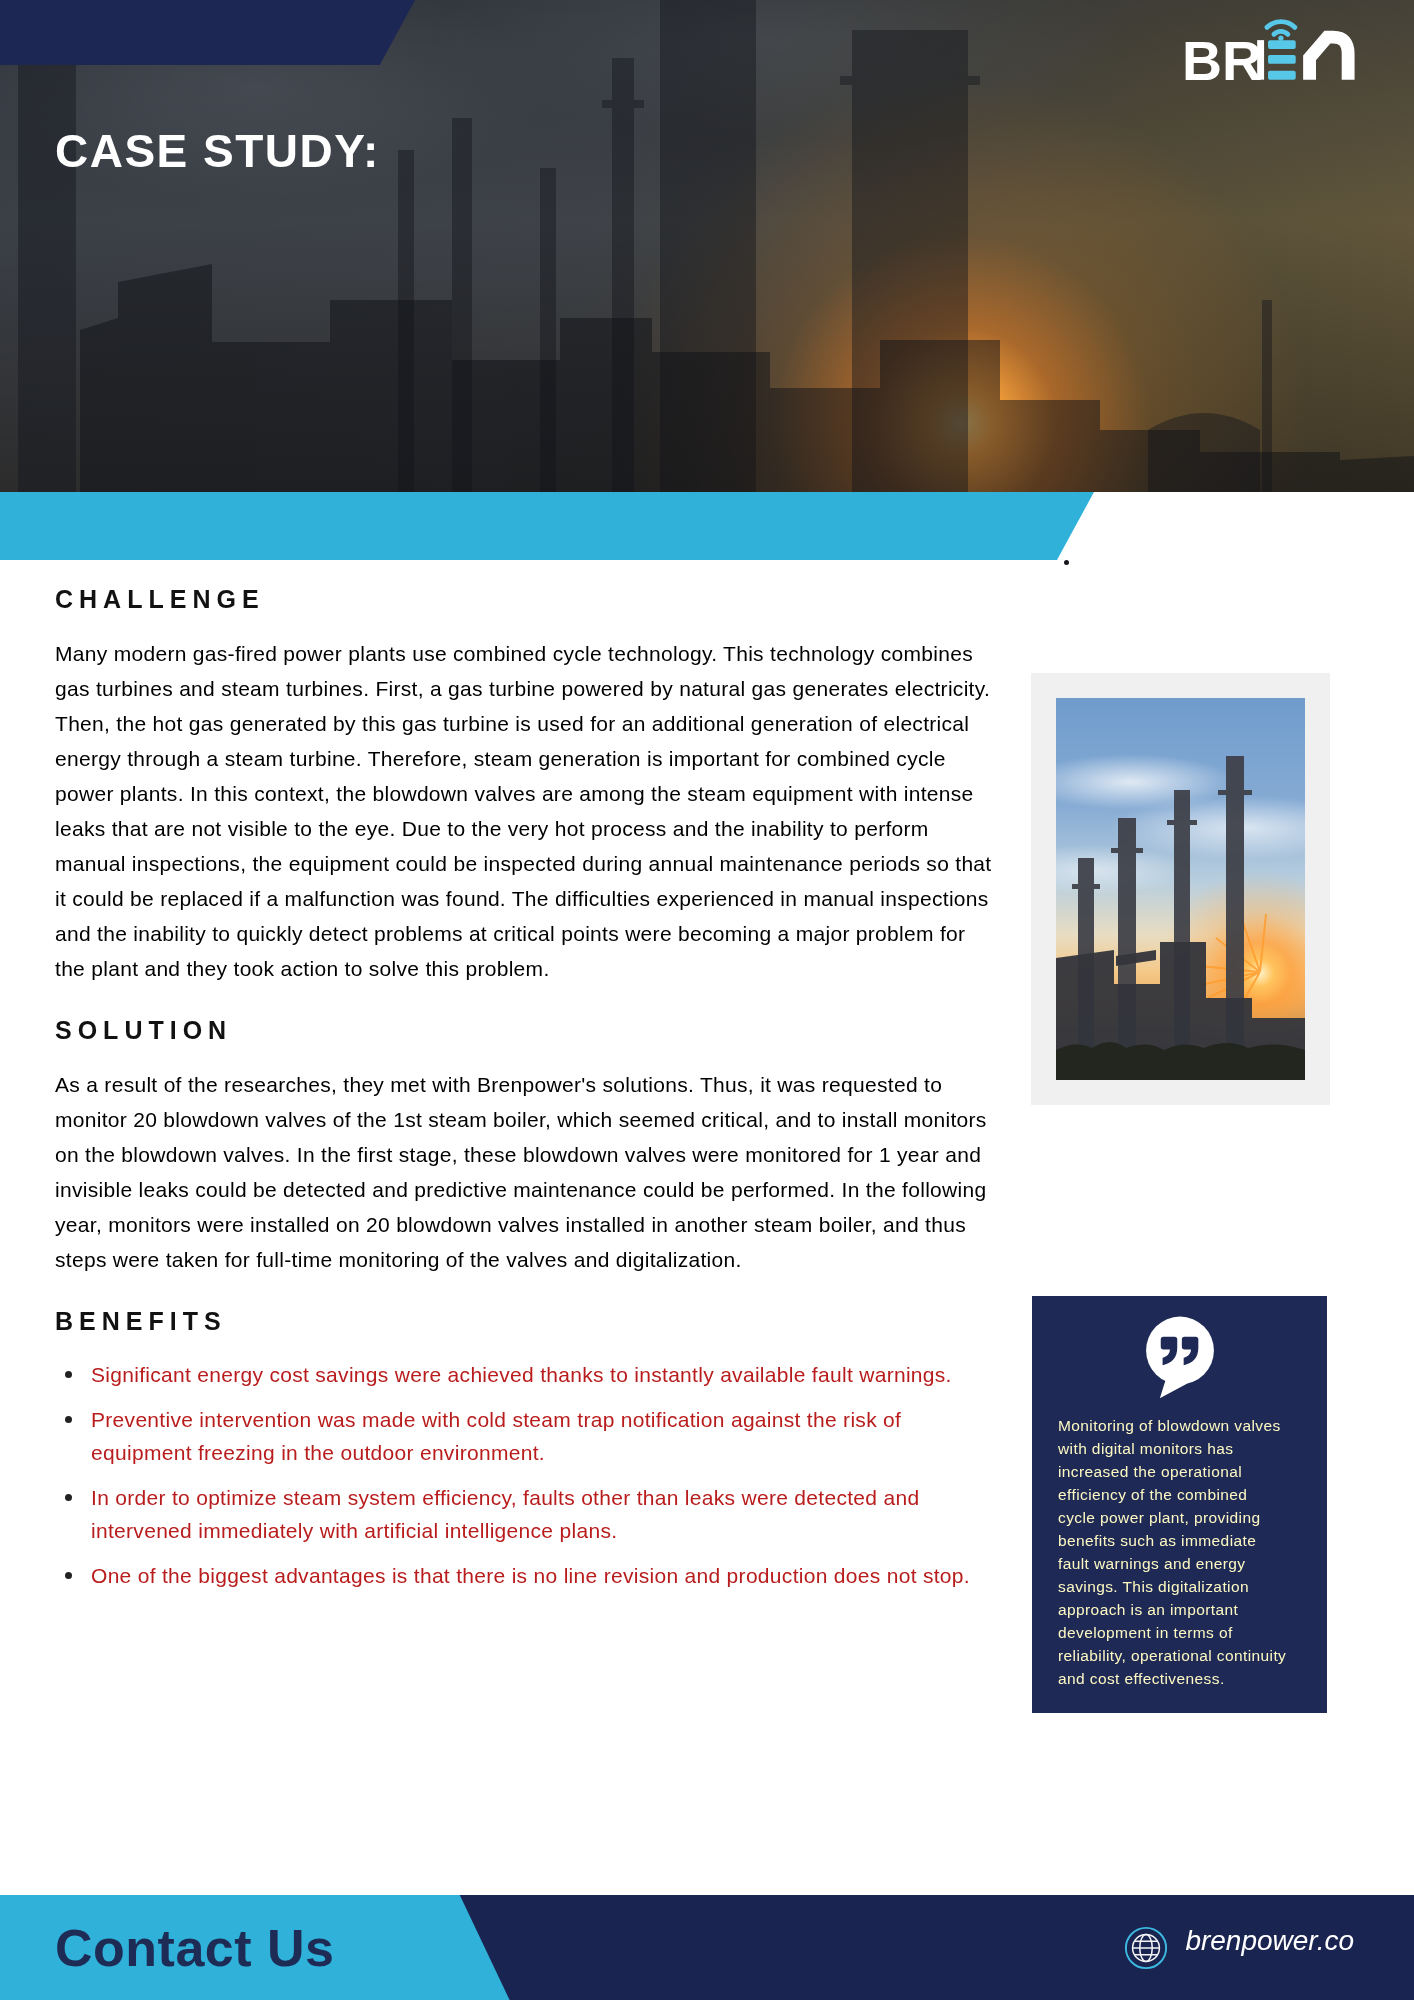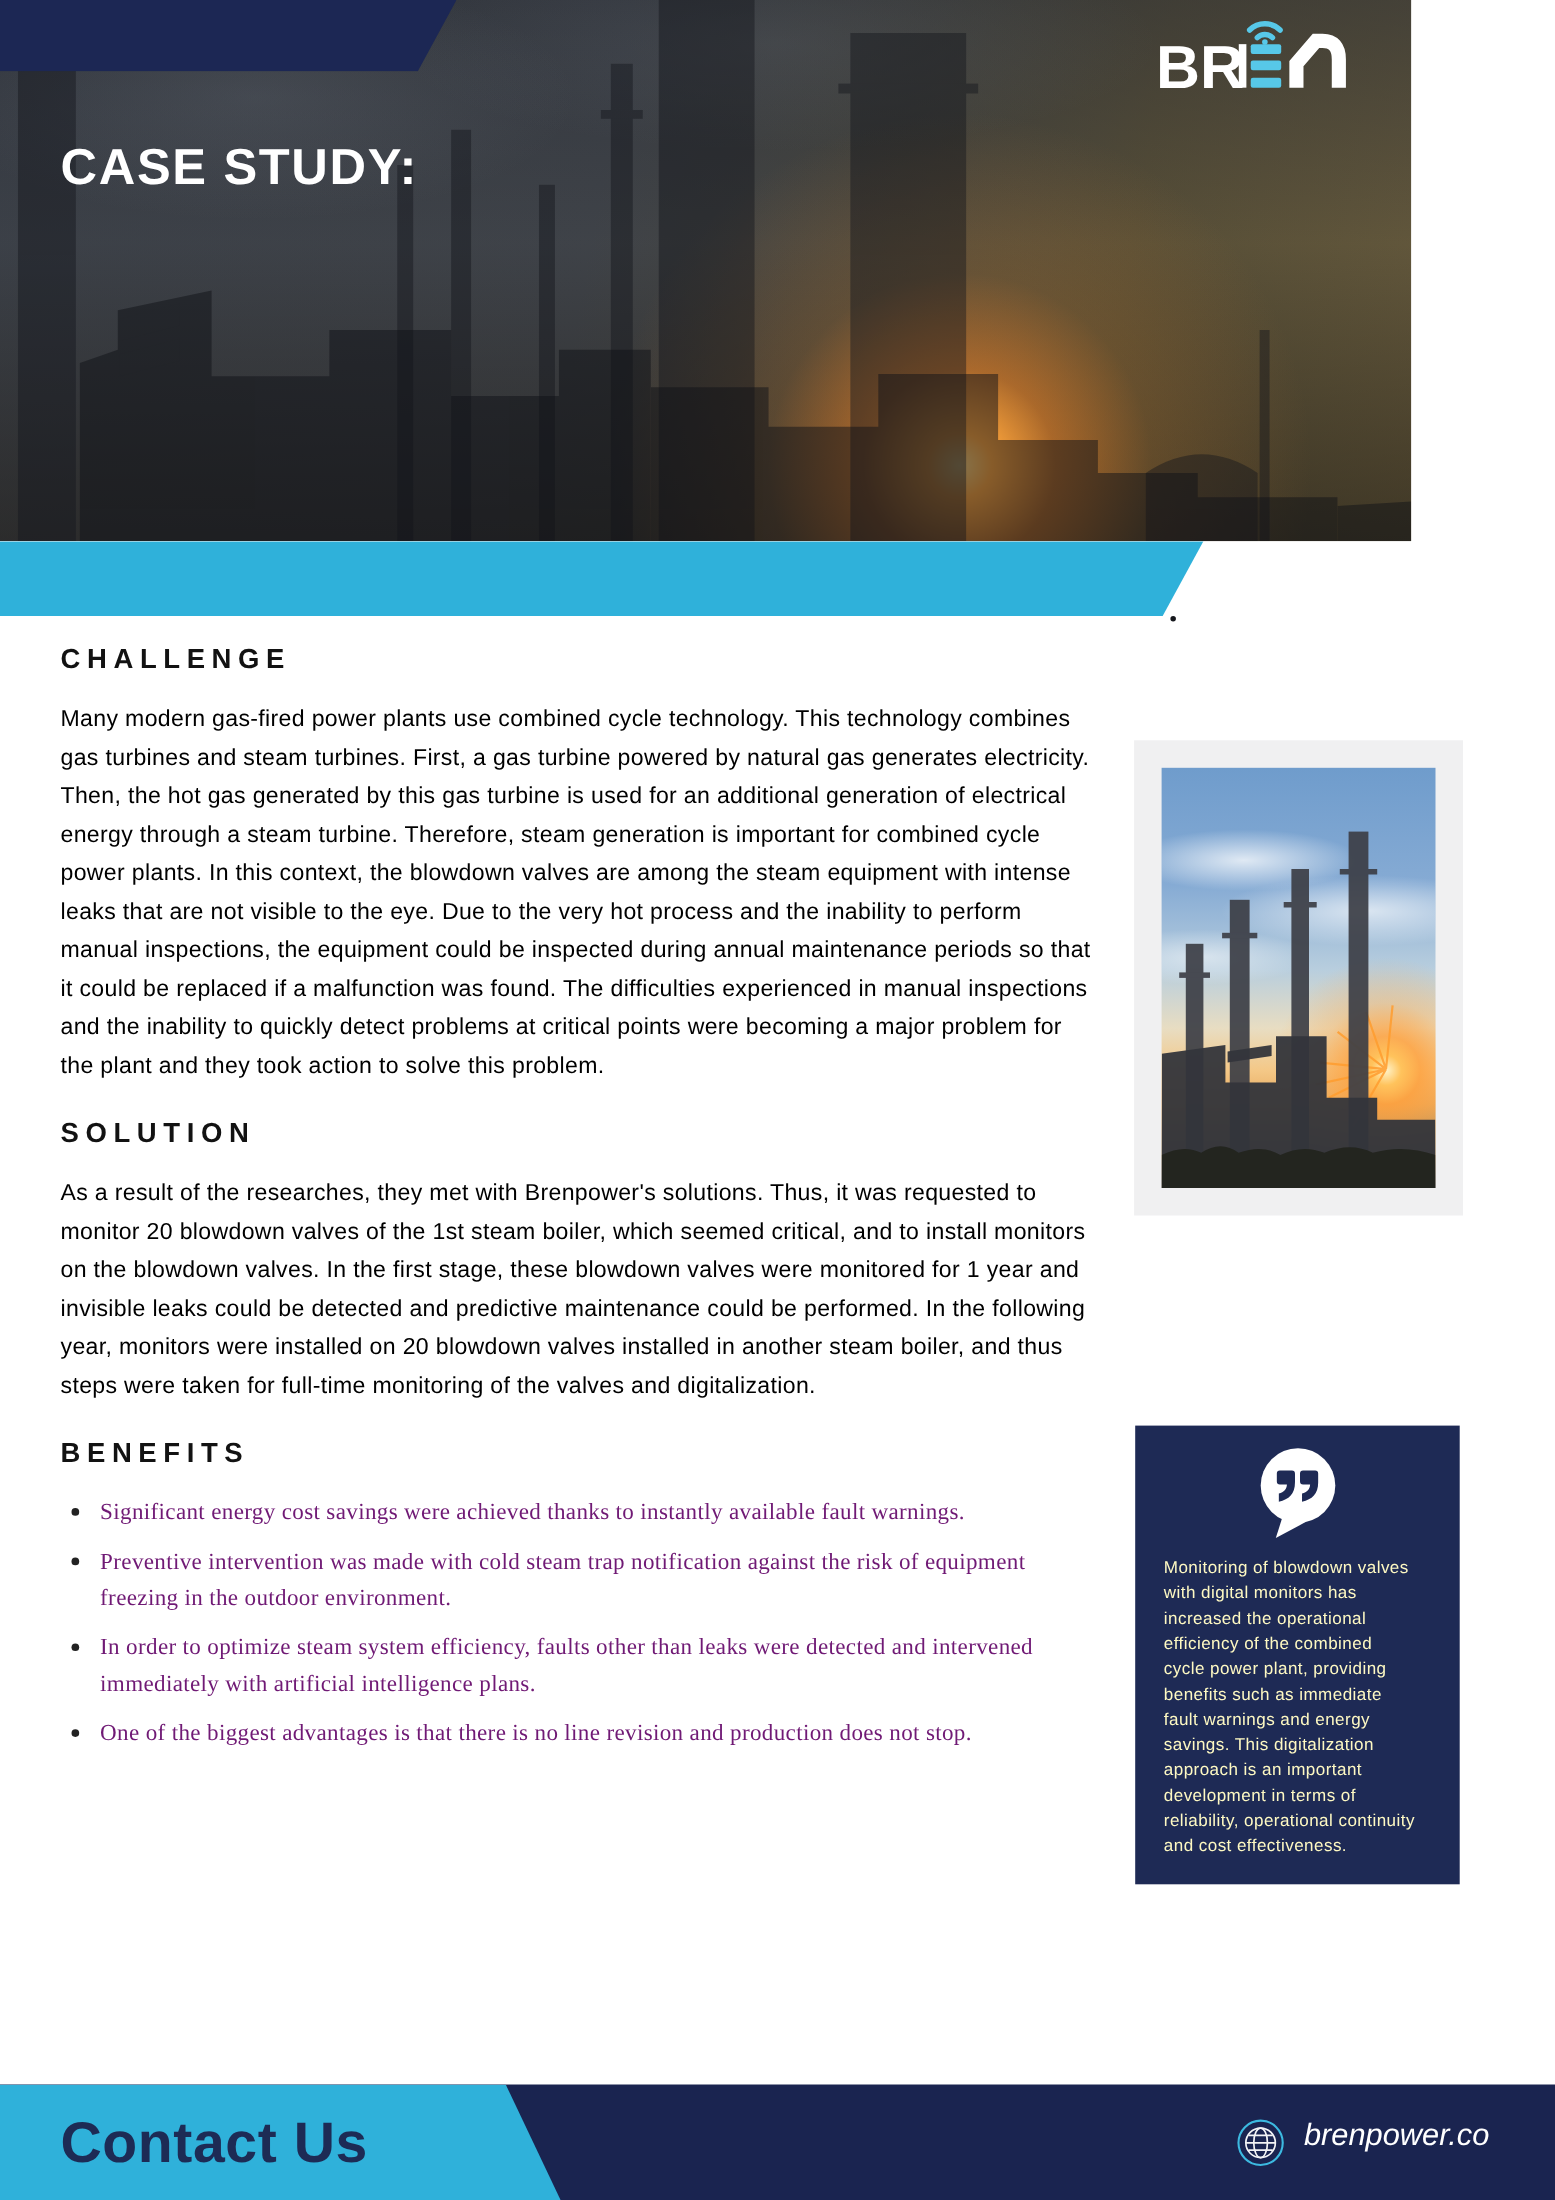--- a/index.html
+++ b/index.html
@@ -2,21 +2,21 @@
 <html><head>
 <meta charset="utf-8">
 <style>
   html,body{margin:0;padding:0;background:#e8e8e8;}
   .page{
     position:relative;width:1414px;height:2000px;margin:0 auto;
     background:#ffffff;overflow:hidden;
     font-family:"Liberation Sans", sans-serif;
   }
   
-  .hero{position:absolute;top:0;left:0;width:1283px;height:492px;overflow:hidden;}
+  .hero{position:absolute;top:0;left:0;width:1414px;height:492px;overflow:hidden;}
   .hero-photo{
     position:absolute;inset:0;
     background:
       radial-gradient(circle at 68% 86%, #ffd57e 0%, #ffa63c 3%, rgba(255,140,40,.55) 9%, rgba(190,120,45,.25) 18%, rgba(0,0,0,0) 33%),
       radial-gradient(ellipse 420px 160px at 18% 18%, rgba(150,158,170,.14), rgba(0,0,0,0) 70%),
       radial-gradient(ellipse 500px 140px at 55% 8%, rgba(150,158,170,.12), rgba(0,0,0,0) 70%),
       linear-gradient(180deg, rgba(40,44,52,.55) 0%, rgba(40,42,46,.12) 45%, rgba(28,24,18,.55) 100%),
       linear-gradient(100deg, #3e434b 0%, #42464c 42%, #4c4a40 62%, #5d5338 78%, #6b5e3e 100%);
   }
   .hero-sil{position:absolute;inset:0;width:100%;height:100%;}
@@ -43,21 +43,21 @@
   .section-heading{
     margin:0 0 22px 0;font-size:25px;font-weight:800;color:#121212;letter-spacing:6px;
   }
   .section-heading.gap{margin-top:30px;}
   .body-copy{
     margin:0 0 28px 0;font-size:21px;line-height:35px;color:#000000;letter-spacing:.3px;
   }
   .benefits-list{margin:4px 0 0 0;padding:0;list-style:none;}
   .benefits-list li{
     position:relative;padding-left:36px;margin:0 0 12px 0;
-    font-size:21px;line-height:33px;color:#701a75;letter-spacing:.3px;font-family:Liberation Serif, serif;
+    font-size:21px;line-height:33px;color:#b91c1c;letter-spacing:.3px;
   }
   .benefits-list li::before{
     content:"";position:absolute;left:10px;top:13px;width:7px;height:7px;border-radius:50%;background:#222;
   }
   
   .photo-card{
     position:absolute;left:1031px;top:673px;width:299px;height:432px;background:#f0f0f1;margin:0;
   }
   .photo-card .photo{
     position:absolute;left:25px;top:25px;right:25px;bottom:25px;overflow:hidden;

